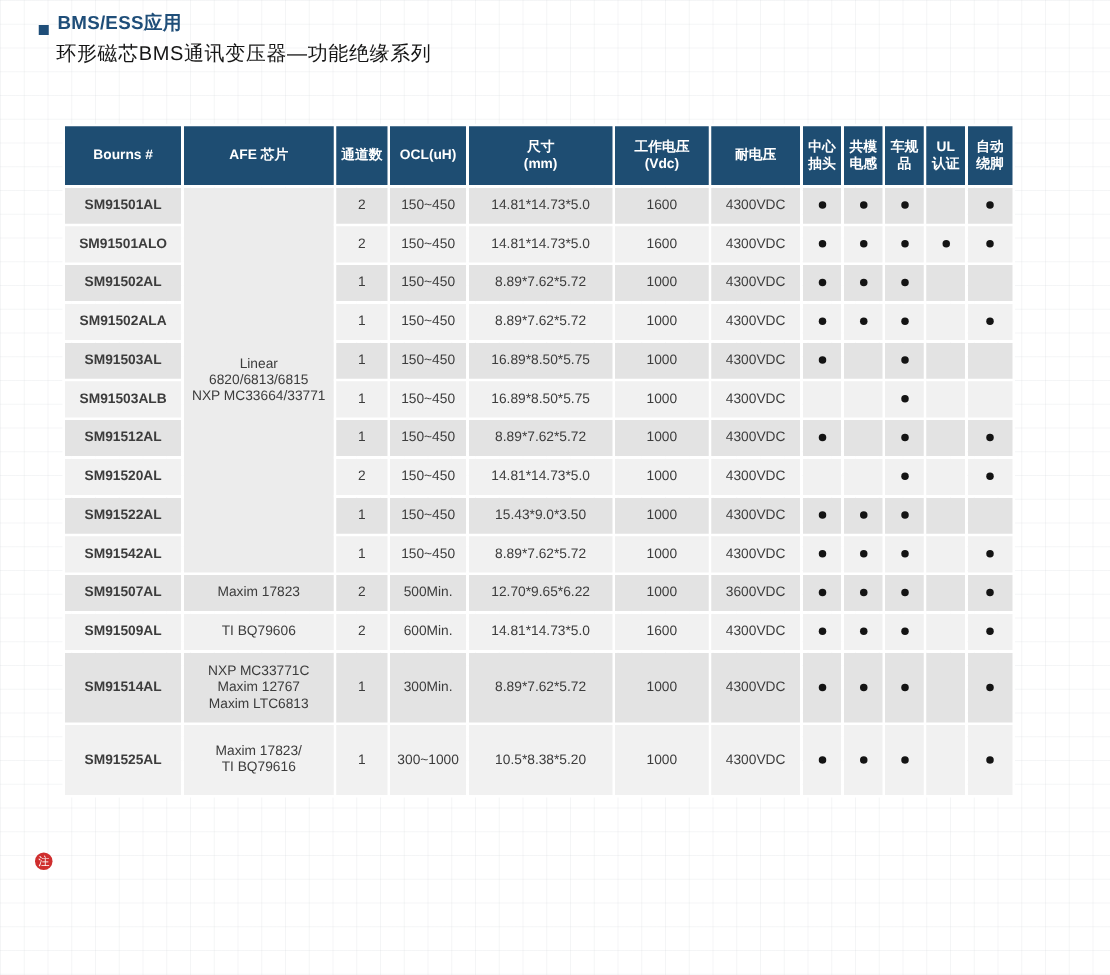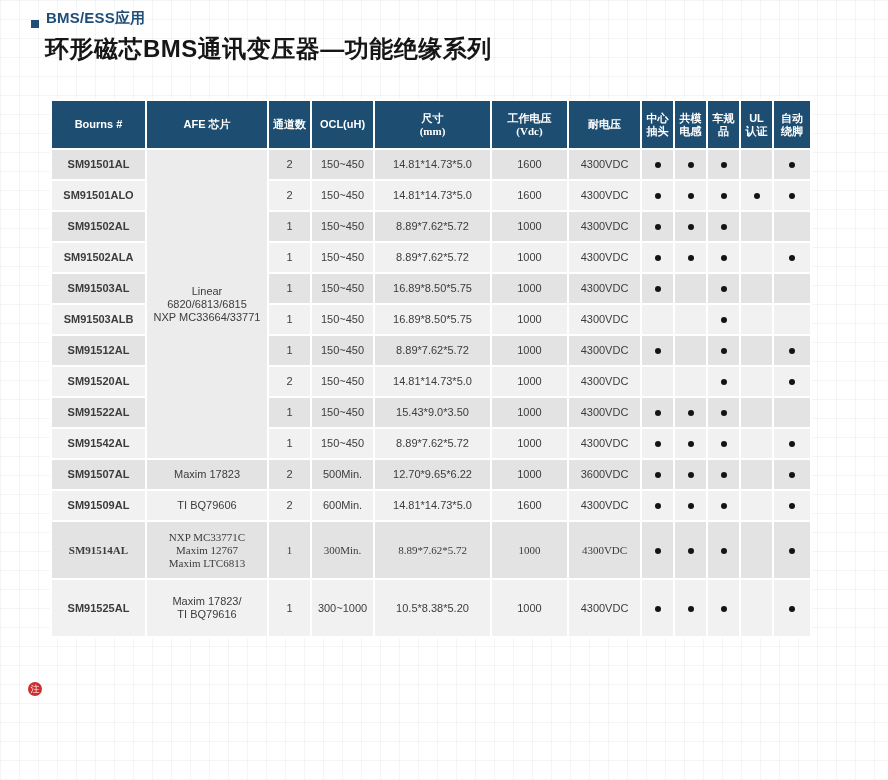--- a/index.html
+++ b/index.html
@@ -14,21 +14,21 @@
     position:absolute;inset:0;
     background-image:
       linear-gradient(rgba(205,210,215,0.22) 1px, transparent 1px),
       linear-gradient(90deg, rgba(205,210,215,0.22) 1px, transparent 1px);
     background-size:19px 19px;
   }
   
   .section-header{position:absolute;left:31px;top:9px;display:flex;align-items:flex-end;}
   .bullet{width:8px;height:8px;background:#1f4e79;display:inline-block;margin-right:7px;}
   .section-label{font-size:15px;font-weight:bold;color:#1f4e79;letter-spacing:0.2px;}
-  .page-title{position:absolute;left:45px;top:33px;font-size:24px;font-weight:bold;color:#161616;letter-spacing:0.5px;}
+  .page-title{position:absolute;left:45px;top:33px;font-size:16px;font-weight:normal;color:#161616;letter-spacing:0.5px;}
   
   table.product{
     position:absolute;left:50px;top:99px;
     width:760px;
     border-collapse:collapse;
     table-layout:fixed;
   }
   table.product th, table.product td{
     border:2px solid #ffffff;
     text-align:center;
@@ -37,30 +37,30 @@
     overflow:hidden;
   }
   table.product th{
     background:#1e4d72;
     color:#ffffff;
     font-size:11px;
     font-weight:bold;
     height:47px;
     line-height:13px;
   }
-  table.product th .sub{font-weight:bold;font-family:Liberation Serif, serif;}
+  table.product th .sub{font-weight:bold;}
   table.product td{
     font-size:11px;
     color:#3c3c3c;
     height:29px;
     line-height:13px;
   }
   tbody tr:nth-child(odd) td{background:#e3e3e3;}
   tbody tr:nth-child(even) td{background:#f1f1f1;}
-  tbody tr:nth-child(13) td{height:56px;font-family:Liberation Serif, serif;}
+  tbody tr:nth-child(13) td{height:56px;}
   tbody tr:nth-child(14) td{height:56px;}
   td.part{font-weight:bold;color:#2b5d8c;font-size:11.5px;}
   td.afe-merged{background:#ececec !important;}
   .dot{
     display:inline-block;width:6px;height:6px;border-radius:50%;
     background:#141414;vertical-align:middle;
   }
   
   .notes{position:absolute;left:28px;top:679px;display:flex;}
   .note-icon{

